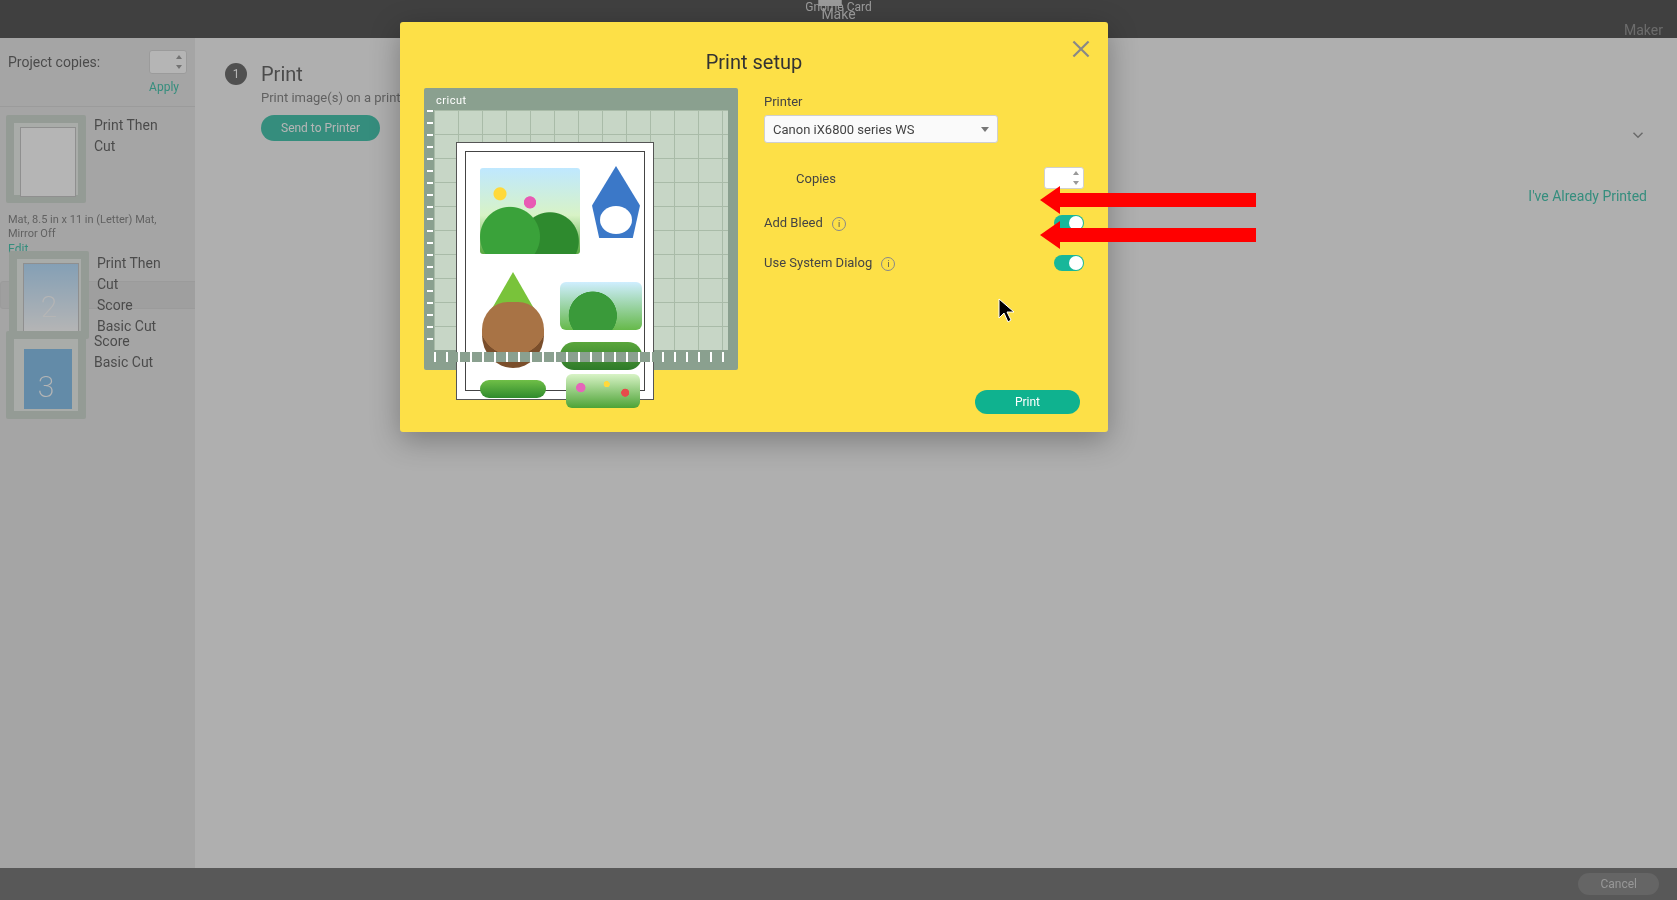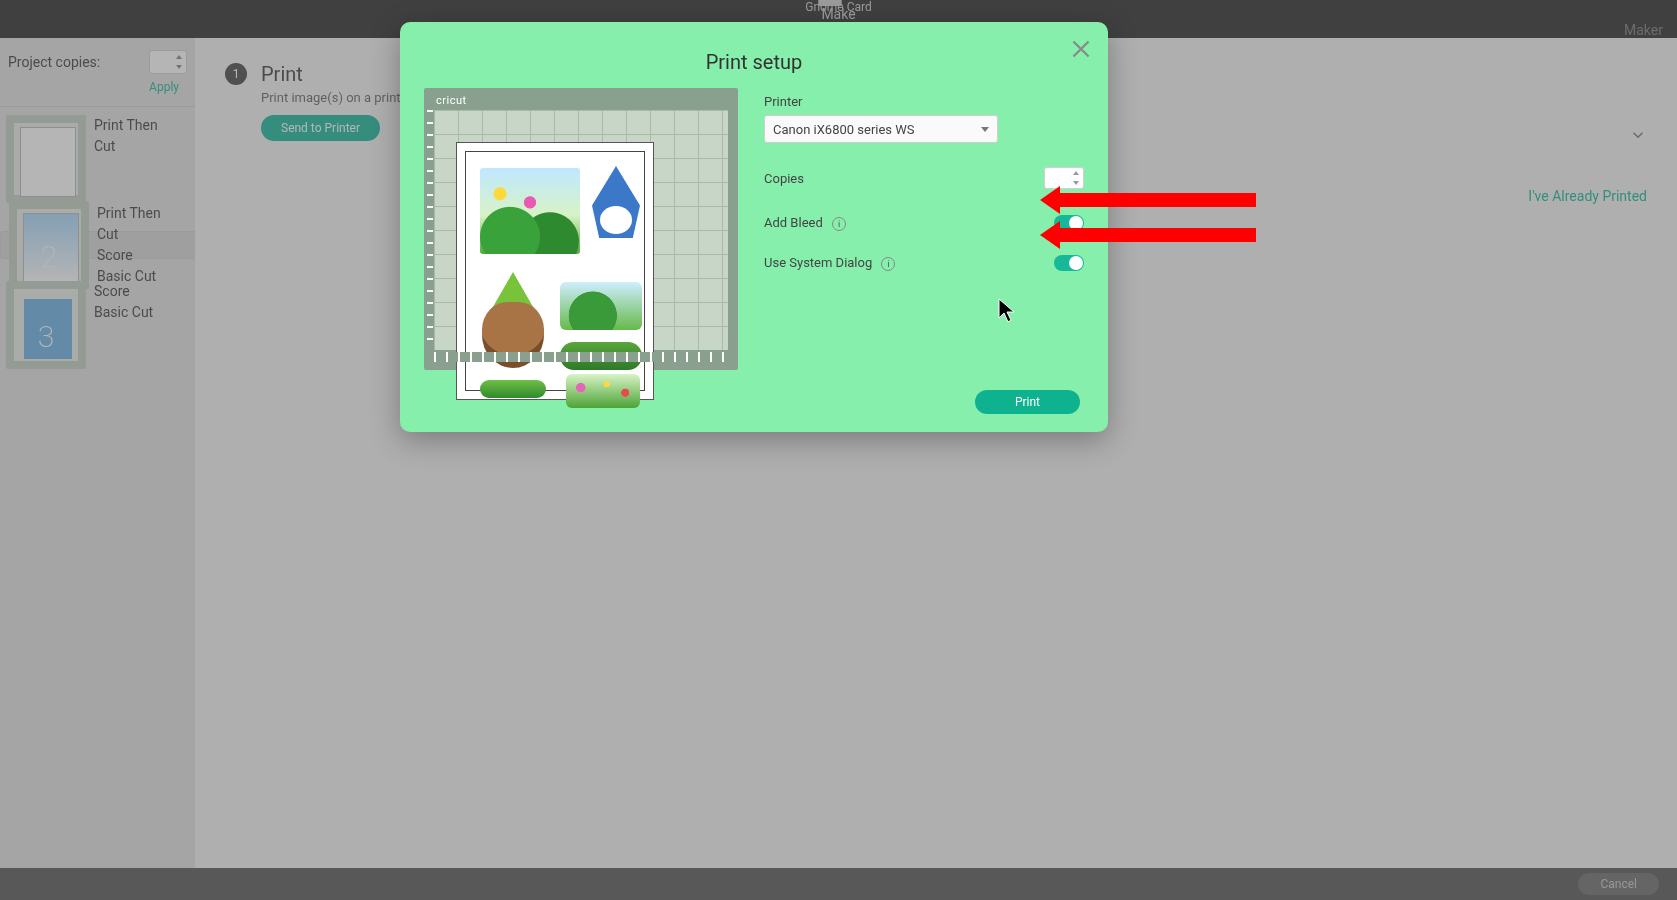--- a/index.html
+++ b/index.html
@@ -38,21 +38,21 @@
   .send-btn{margin-left:66px;display:inline-block;padding:6px 20px;background:#17b79a;color:#fff;border-radius:16px;font-size:12px;}
   .already{position:absolute;right:30px;top:150px;color:#17b79a;font-size:14px;}
   .chevron{position:absolute;right:30px;top:88px;width:18px;height:18px;}
   .chevron svg{width:18px;height:18px;stroke:#777;fill:none;stroke-width:2;}
   
   .bottombar{position:absolute;left:0;bottom:0;width:100%;height:32px;background:#565656;display:flex;align-items:center;justify-content:flex-end;padding-right:18px;}
   .cancel-btn{padding:4px 22px;background:#6d6d6d;color:#c9c9c9;border-radius:14px;font-size:12px;}
   
   .dim{position:absolute;left:0;top:0;width:100%;height:100%;background:rgba(90,90,90,0.45);}
   
-  .modal{position:absolute;left:400px;top:22px;width:708px;background:#86efac;border-radius:10px;box-shadow:0 8px 30px rgba(0,0,0,.3);padding-bottom:18px;}
+  .modal{position:absolute;left:400px;top:22px;width:708px;background:#fde047;border-radius:3px;box-shadow:0 8px 30px rgba(0,0,0,.3);padding-bottom:18px;}
   .modal-close{position:absolute;right:14px;top:14px;width:26px;height:26px;}
   .modal-close svg{width:26px;height:26px;stroke:#888;stroke-width:2;fill:none;}
   .modal-title{text-align:center;font-size:20px;color:#333;padding:28px 0 14px 0;}
   .modal-body{display:flex;padding:0 24px 6px 24px;}
   .mat-preview{width:314px;height:282px;background:#8aa08f;border-radius:2px;position:relative;flex-shrink:0;padding-left:40px;}
   .mat-preview .brand{position:absolute;left:12px;top:6px;color:#fff;font-size:11px;letter-spacing:.5px;}
   .mat-preview .grid{position:absolute;left:10px;top:22px;right:10px;bottom:20px;background:#c7d6c6;}
   .mat-preview .grid::before{content:"";position:absolute;inset:0;
     background-image:linear-gradient(#a9bba8 1px,transparent 1px),linear-gradient(90deg,#a9bba8 1px,transparent 1px);
     background-size:24px 24px;}
@@ -137,20 +137,24 @@
 
   <div class="mat-item">
     <div class="thumb">
         <div class="paper"></div>
       </div>
     <div class="mat-meta">
       <div>Print Then</div>
       <div>Cut</div>
     </div>
   </div>
+  <div class="mat-foot">
+    <div>Mat, 8.5 in x 11 in (Letter) Mat, Mirror Off</div>
+    <div class="edit">Edit</div>
+  </div>
 
   <div class="mat-item sel" style="margin-top:20px;">
     <div class="thumb blue">
         <div class="paper"></div>
         <div class="num">2</div>
       </div>
     <div class="mat-meta">
       <div>Print Then</div>
       <div>Cut</div>
       <div>Score</div>
@@ -223,21 +227,21 @@
     </div>
 
     <div class="form">
       <div class="form-row col">
         <label>Printer</label>
         <div class="sel">
           <span>Canon iX6800 series WS</span>
           <span class="tri"></span>
         </div>
       </div>
-      <div class="form-row" style="margin-top:12px;">
+      <div class="form-row" style="margin-top:12px;margin-left:32px;">
         <label>Copies</label>
         <div class="copies-spin">
             <span class="up"></span>
             <span class="dn"></span>
           </div>
       </div>
       <div class="form-row" style="margin-top:14px;">
         <label>
           <span>Add Bleed</span>
           <span class="info-icon">i</span>

